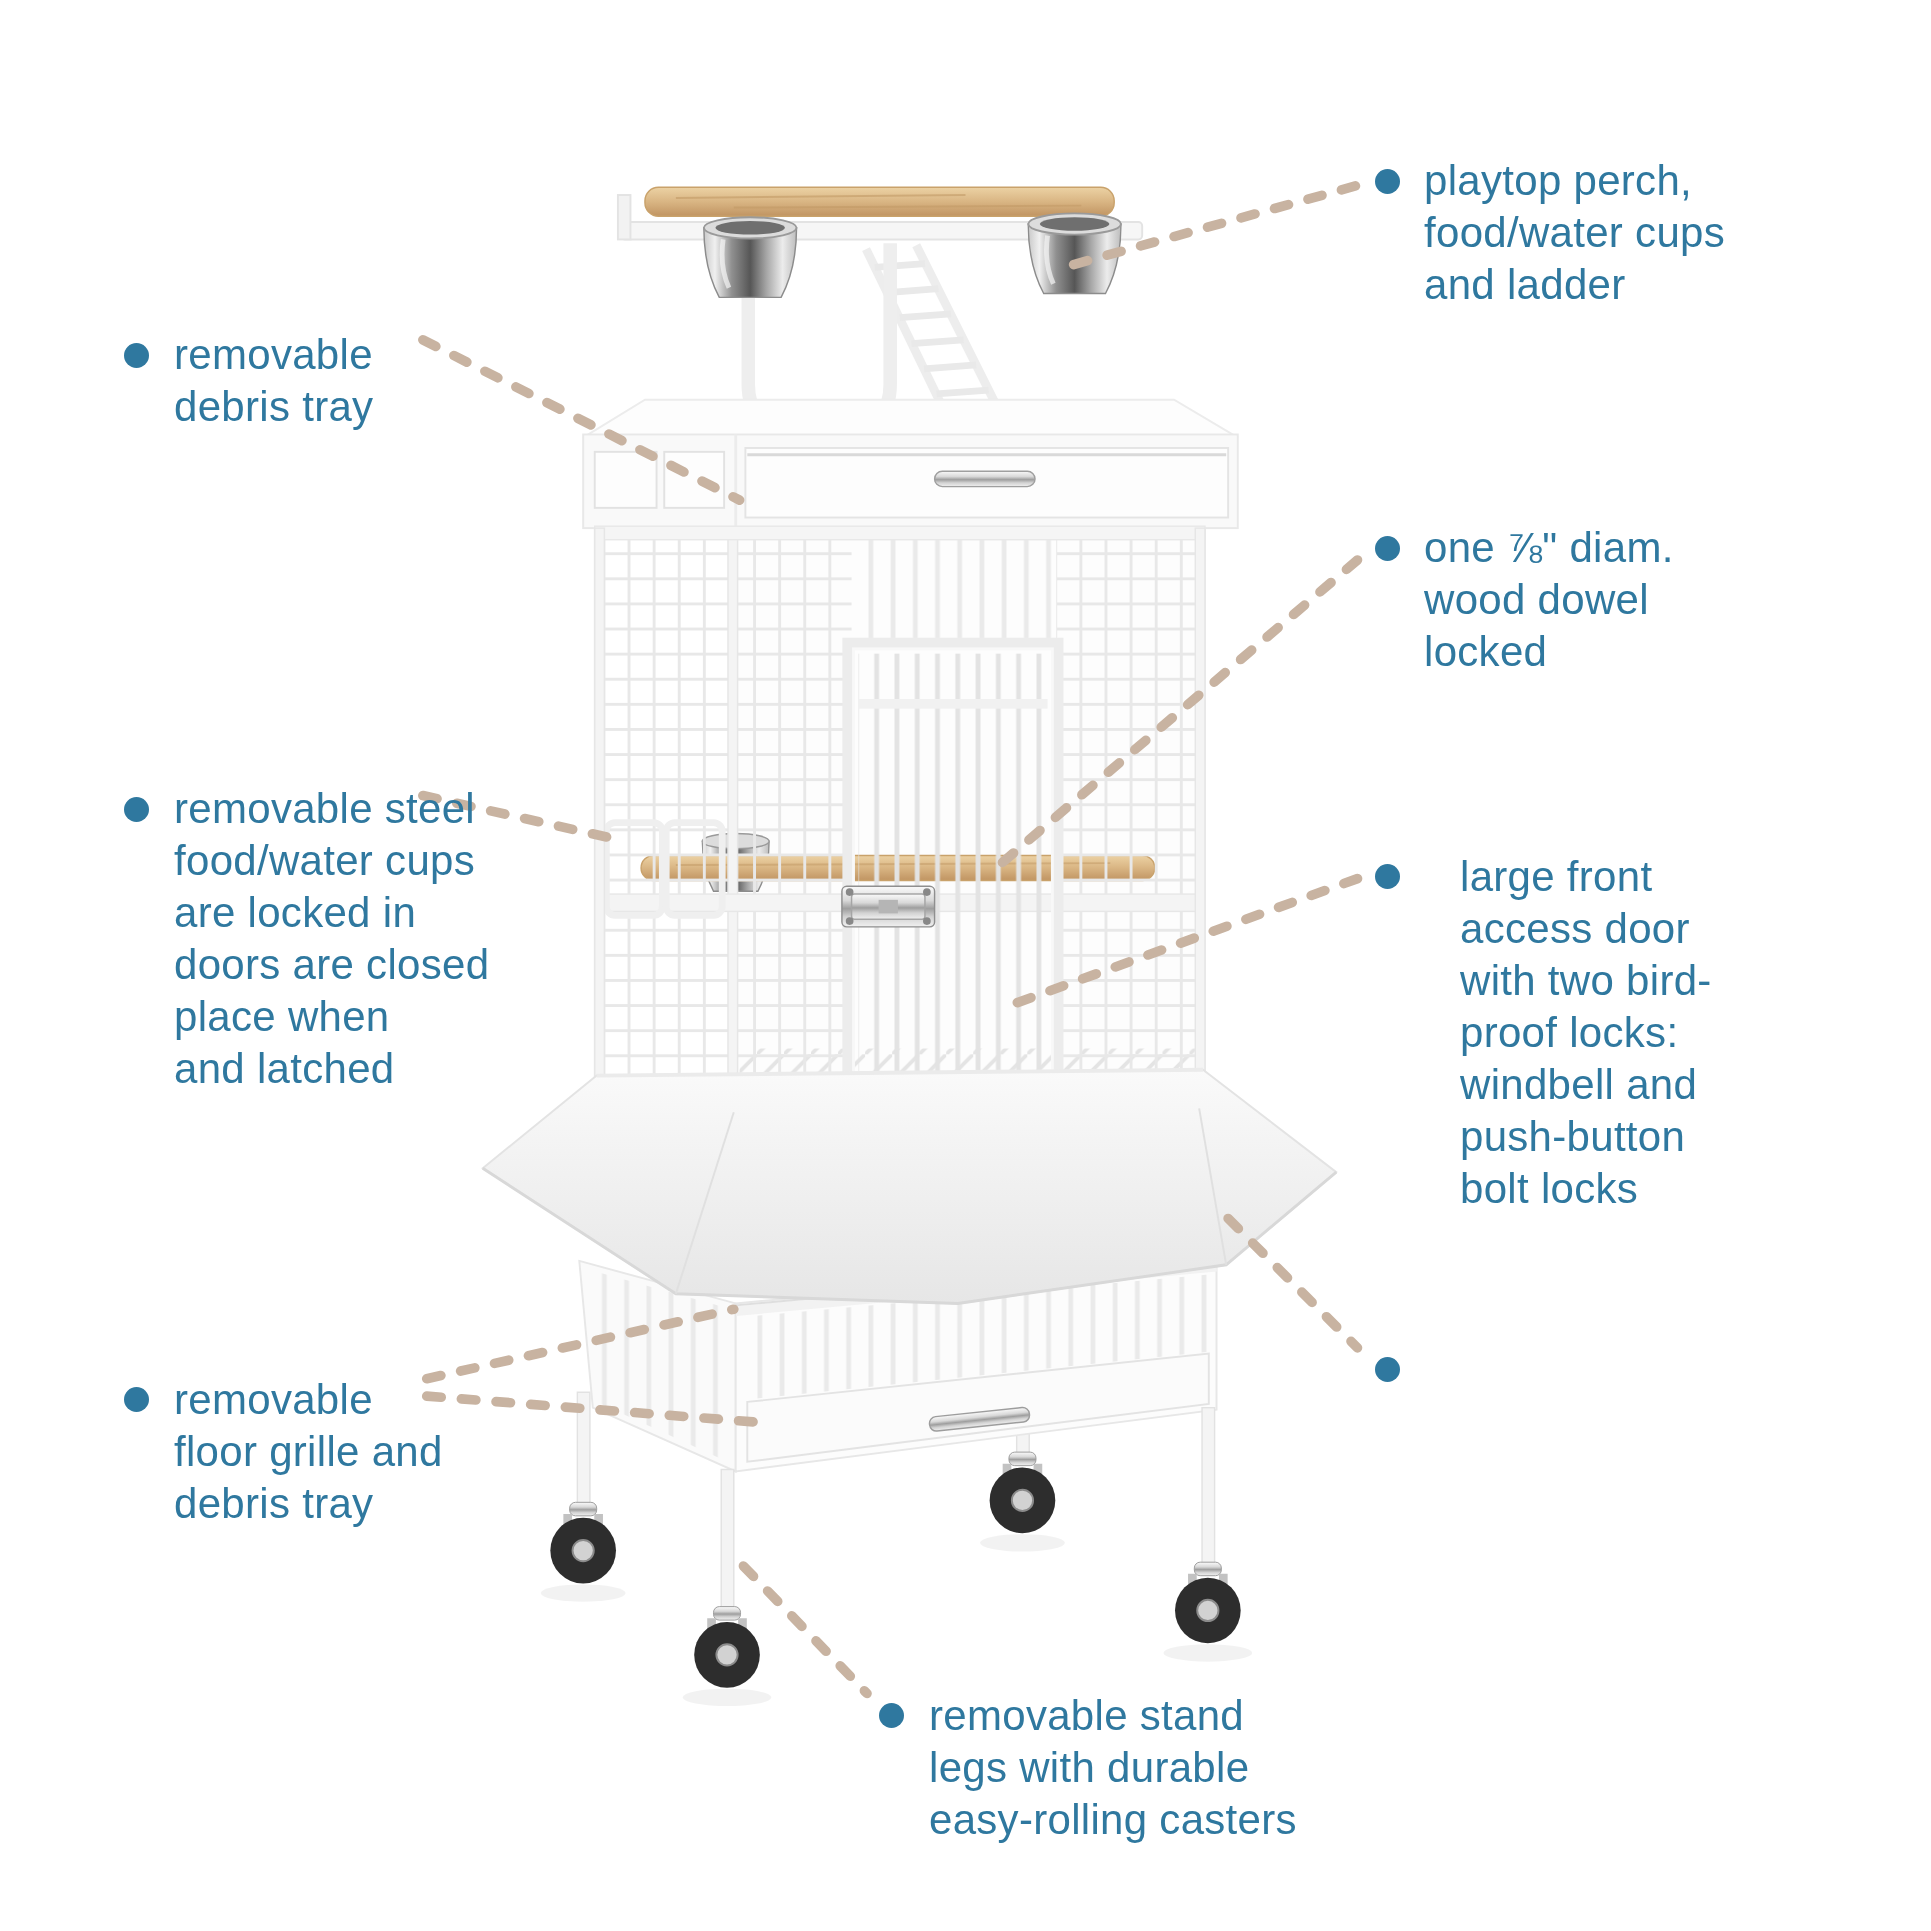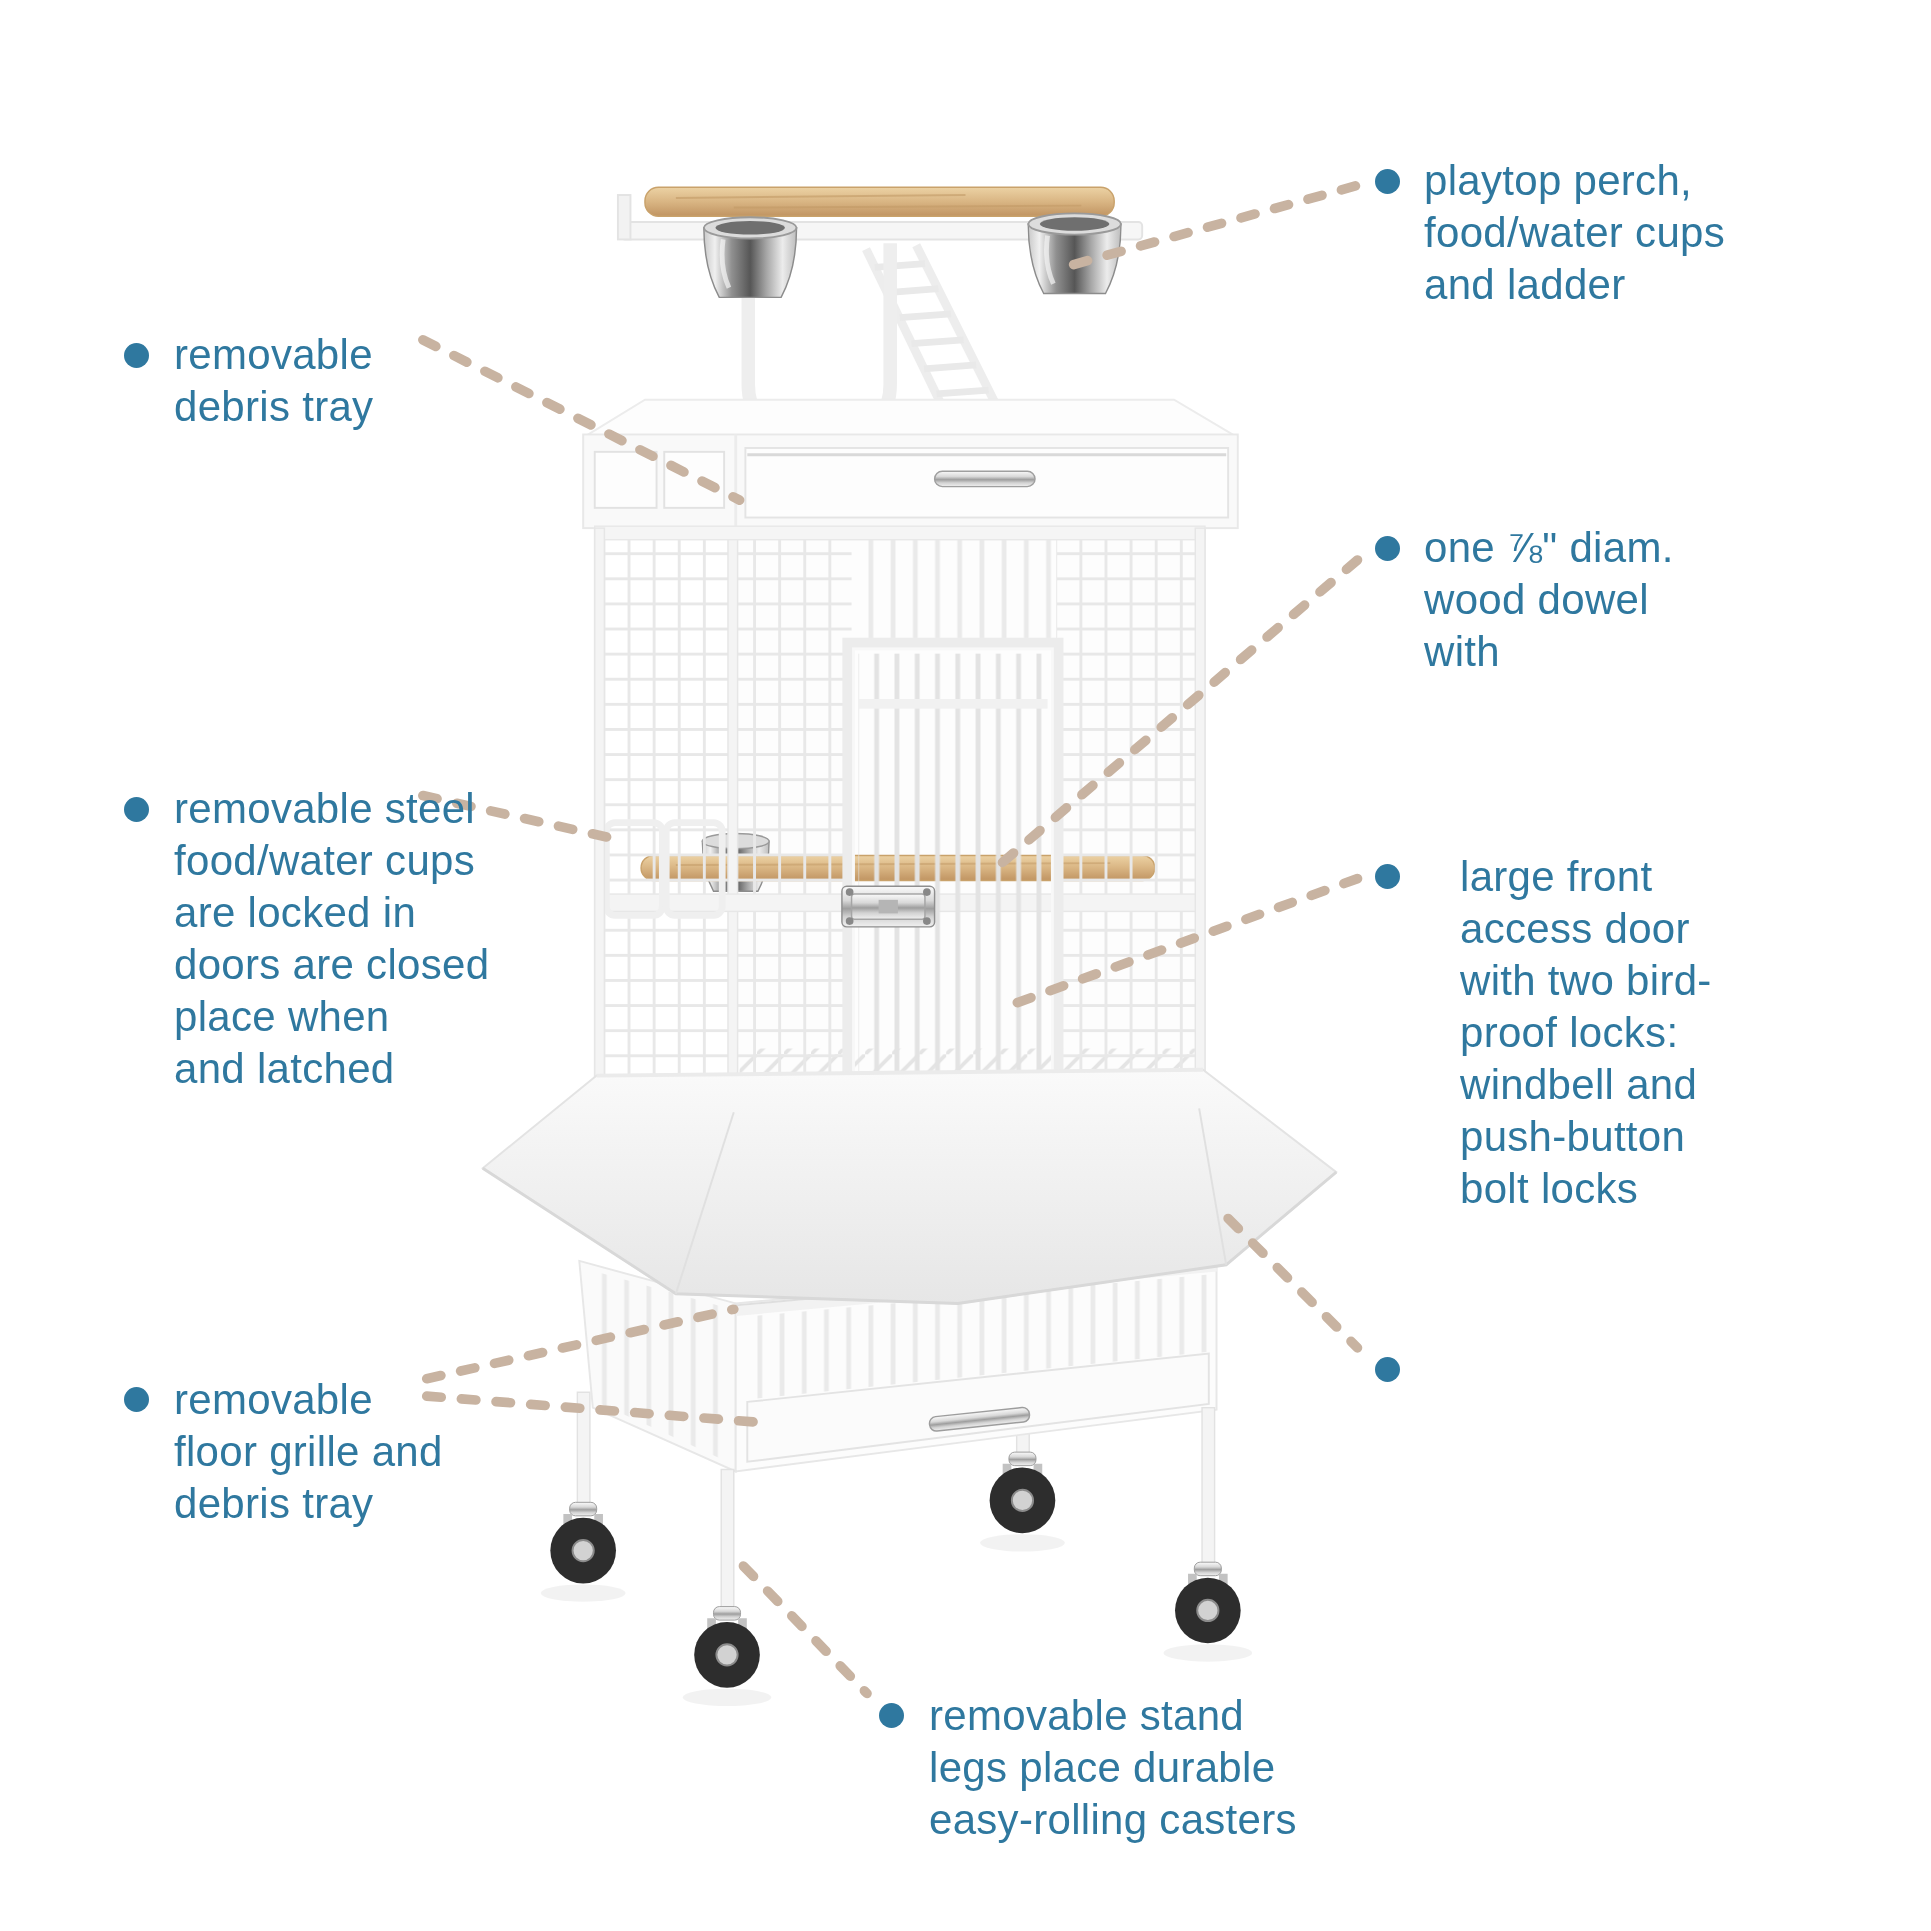--- a/index.html
+++ b/index.html
@@ -244,21 +244,21 @@
   <span class="dot" style="left:124px;top:343px"></span>
   <div class="callout" style="left:174px;top:329px">
     <div class="cl">removable</div>
     <div class="cl">debris tray</div>
   </div>
 
   <span class="dot" style="left:1375px;top:536px"></span>
   <div class="callout" style="left:1424px;top:522px">
     <div class="cl">one ⅞" diam.</div>
     <div class="cl">wood dowel</div>
-    <div class="cl">with</div>
+    <div class="cl">locked</div>
   </div>
 
   <span class="dot" style="left:124px;top:797px"></span>
   <div class="callout" style="left:174px;top:783px">
     <div class="cl">removable steel</div>
     <div class="cl">food/water cups</div>
     <div class="cl">are locked in</div>
     <div class="cl">doors are closed</div>
     <div class="cl">place when</div>
     <div class="cl">and latched</div>
@@ -280,18 +280,18 @@
   <span class="dot" style="left:124px;top:1387px"></span>
   <div class="callout" style="left:174px;top:1374px">
     <div class="cl">removable</div>
     <div class="cl">floor grille and</div>
     <div class="cl">debris tray</div>
   </div>
 
   <span class="dot" style="left:879px;top:1703px"></span>
   <div class="callout" style="left:929px;top:1690px">
     <div class="cl">removable stand</div>
-    <div class="cl">legs place durable</div>
+    <div class="cl">legs with durable</div>
     <div class="cl">easy-rolling casters</div>
   </div>
 
 </div>
 
 
 </body></html>

